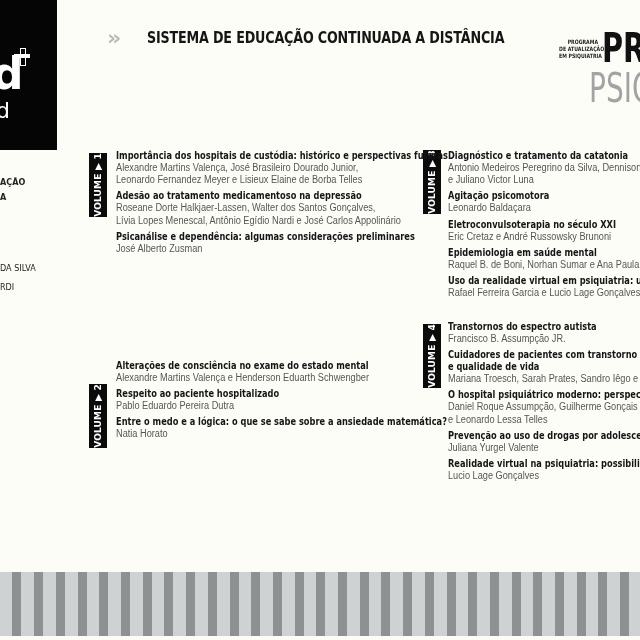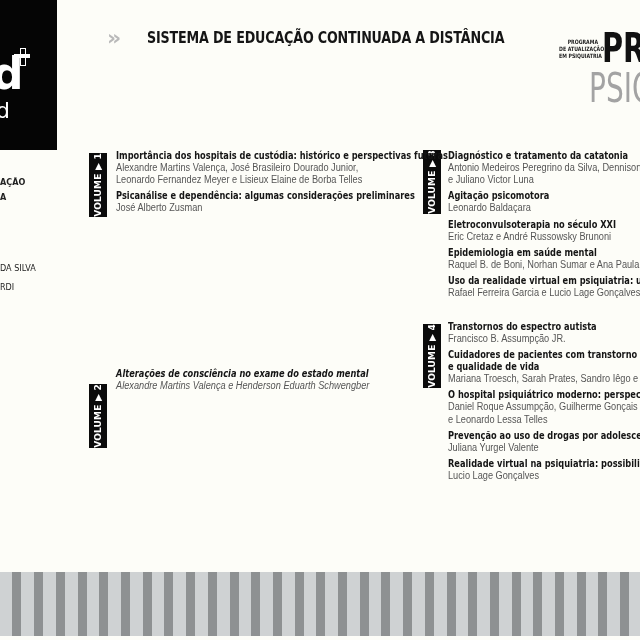--- a/index.html
+++ b/index.html
@@ -75,32 +75,51 @@
 
 <div class="col" style="left:116px; top:150px;">
   <div class="item">
     <div class="item-title">Importância dos hospitais de custódia: histórico e perspectivas futuras</div>
     <div class="item-authors">
         <div>Alexandre Martins Valença, José Brasileiro Dourado Junior,</div>
         <div>Leonardo Fernandez Meyer e Lisieux Elaine de Borba Telles</div>
       </div>
   </div>
   <div class="item">
+    <div class="item-title">Adesão ao tratamento medicamentoso na depressão</div>
+    <div class="item-authors">
+        <div>Roseane Dorte Halkjaer-Lassen, Walter dos Santos Gonçalves,</div>
+        <div>Lívia Lopes Menescal, Antônio Egídio Nardi e José Carlos Appolinário</div>
+      </div>
+  </div>
+  <div class="item">
     <div class="item-title">Psicanálise e dependência: algumas considerações preliminares</div>
     <div class="item-authors">
         <div>José Alberto Zusman</div>
       </div>
   </div>
 </div>
 
-<div class="col" style="left:116px; top:368px;font-style:italic;">
+<div class="col" style="left:116px; top:360px;">
   <div class="item">
     <div class="item-title">Alterações de consciência no exame do estado mental</div>
     <div class="item-authors">
         <div>Alexandre Martins Valença e Henderson Eduarth Schwengber</div>
+      </div>
+  </div>
+  <div class="item">
+    <div class="item-title">Respeito ao paciente hospitalizado</div>
+    <div class="item-authors">
+        <div>Pablo Eduardo Pereira Dutra</div>
+      </div>
+  </div>
+  <div class="item">
+    <div class="item-title">Entre o medo e a lógica: o que se sabe sobre a ansiedade matemática?</div>
+    <div class="item-authors">
+        <div>Natia Horato</div>
       </div>
   </div>
 </div>
 
 <div class="col" style="left:448px; top:150px;">
   <div class="item">
     <div class="item-title">Diagnóstico e tratamento da catatonia</div>
     <div class="item-authors">
         <div>Antonio Medeiros Peregrino da Silva, Dennison Car</div>
         <div>e Juliano Victor Luna</div>

